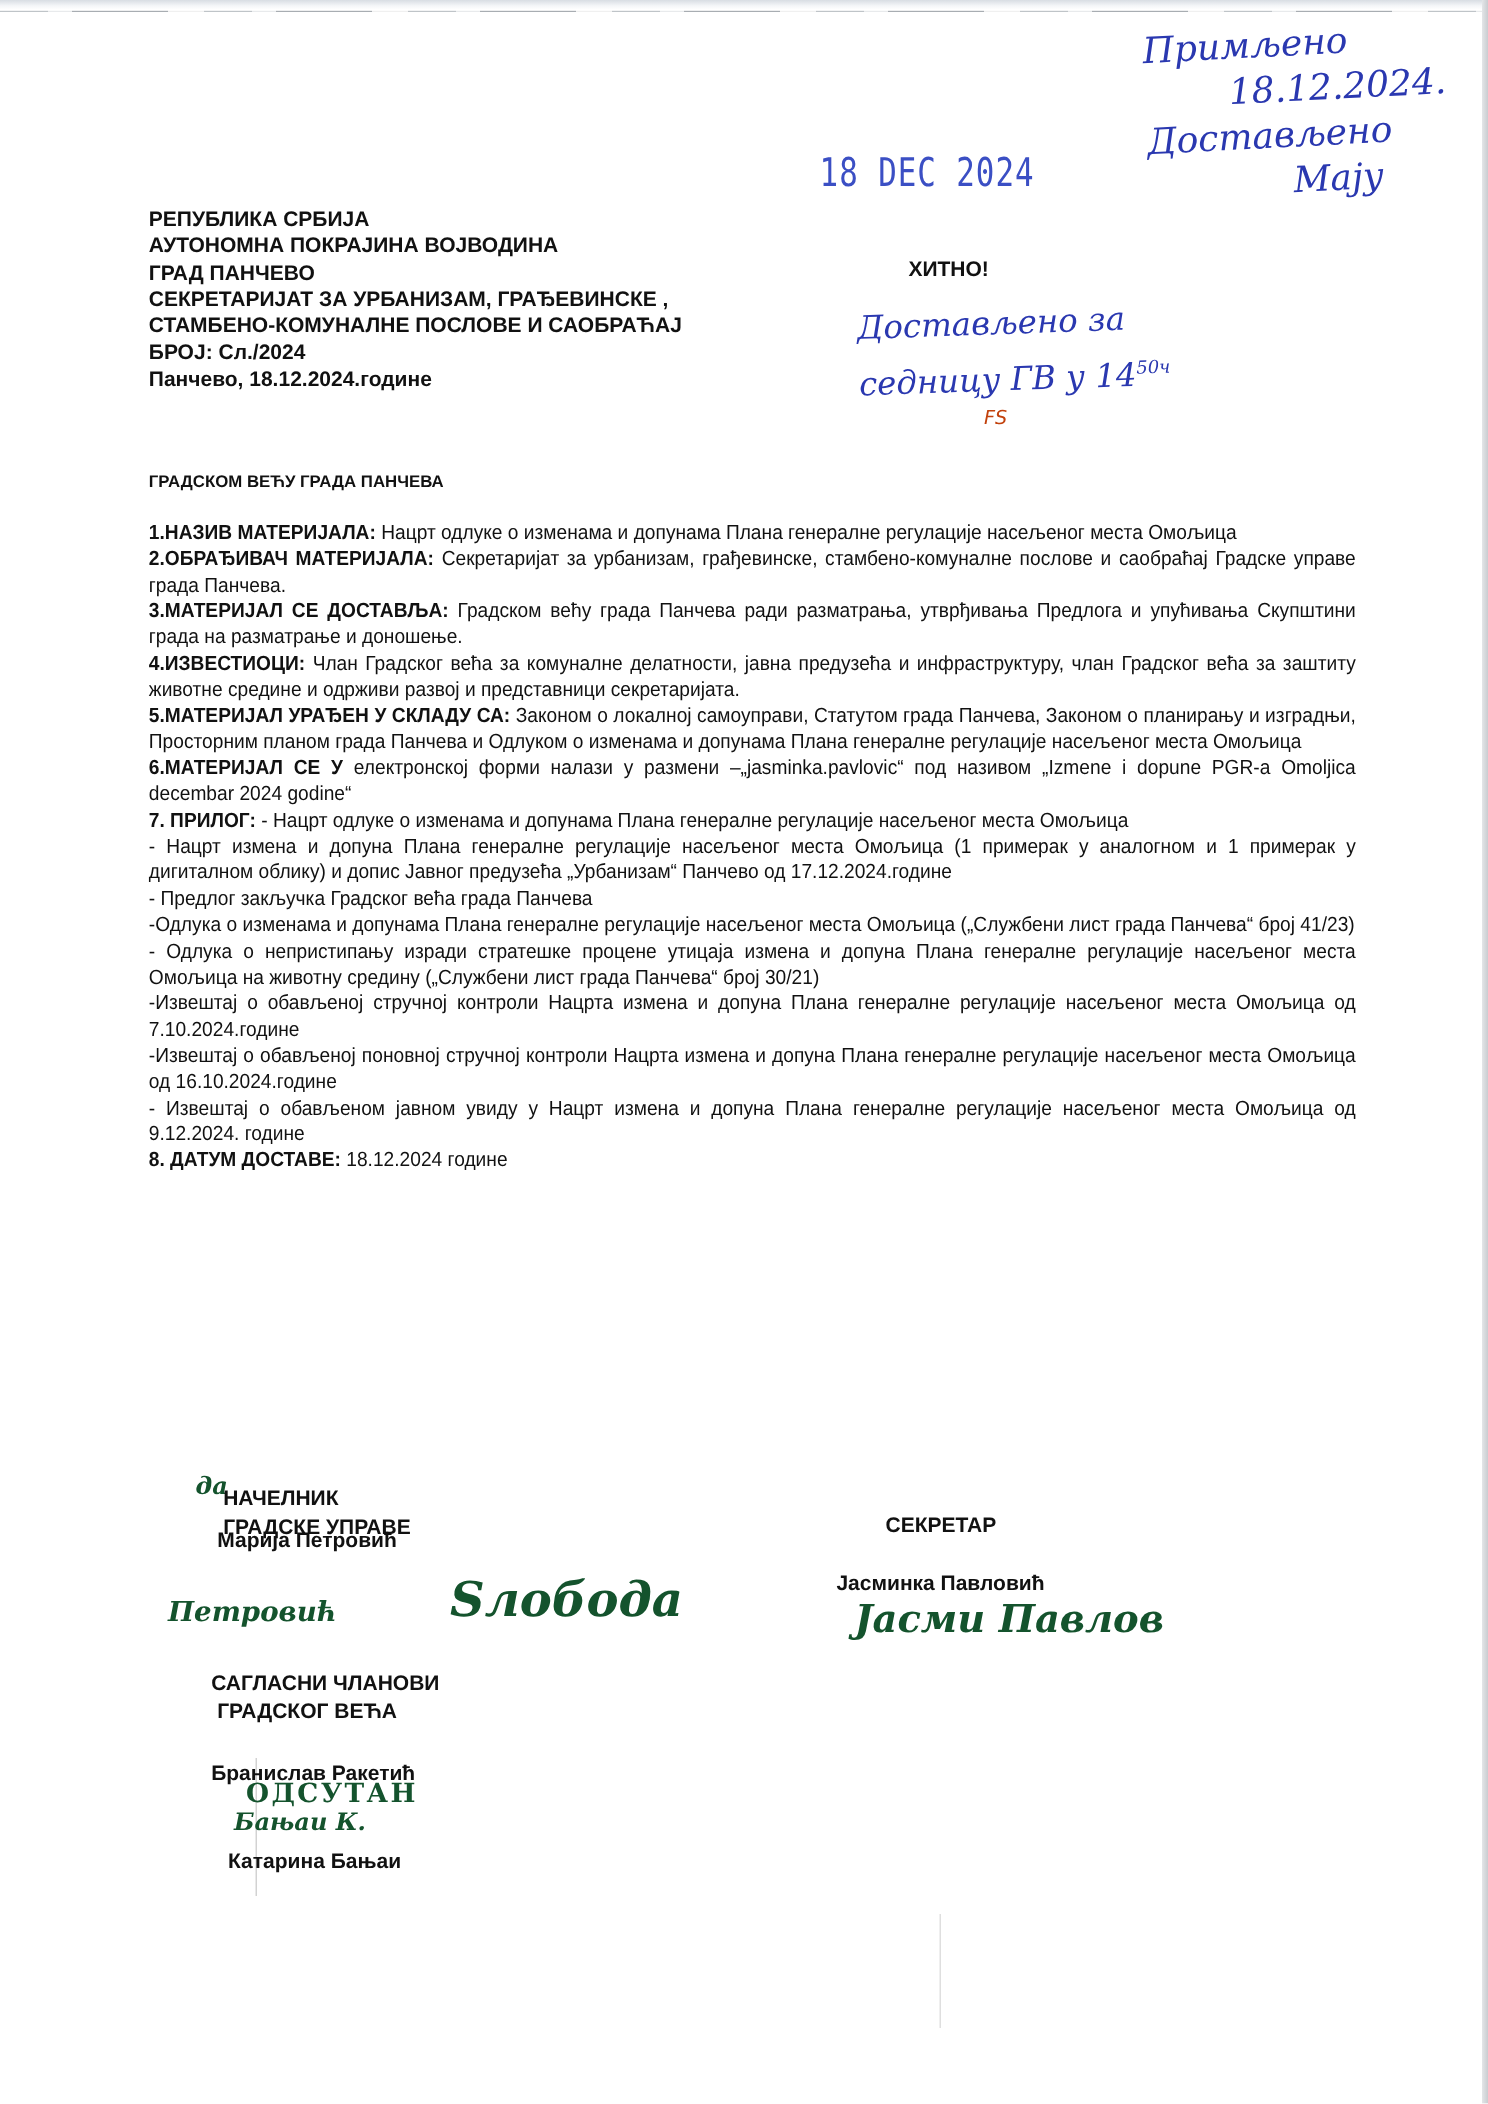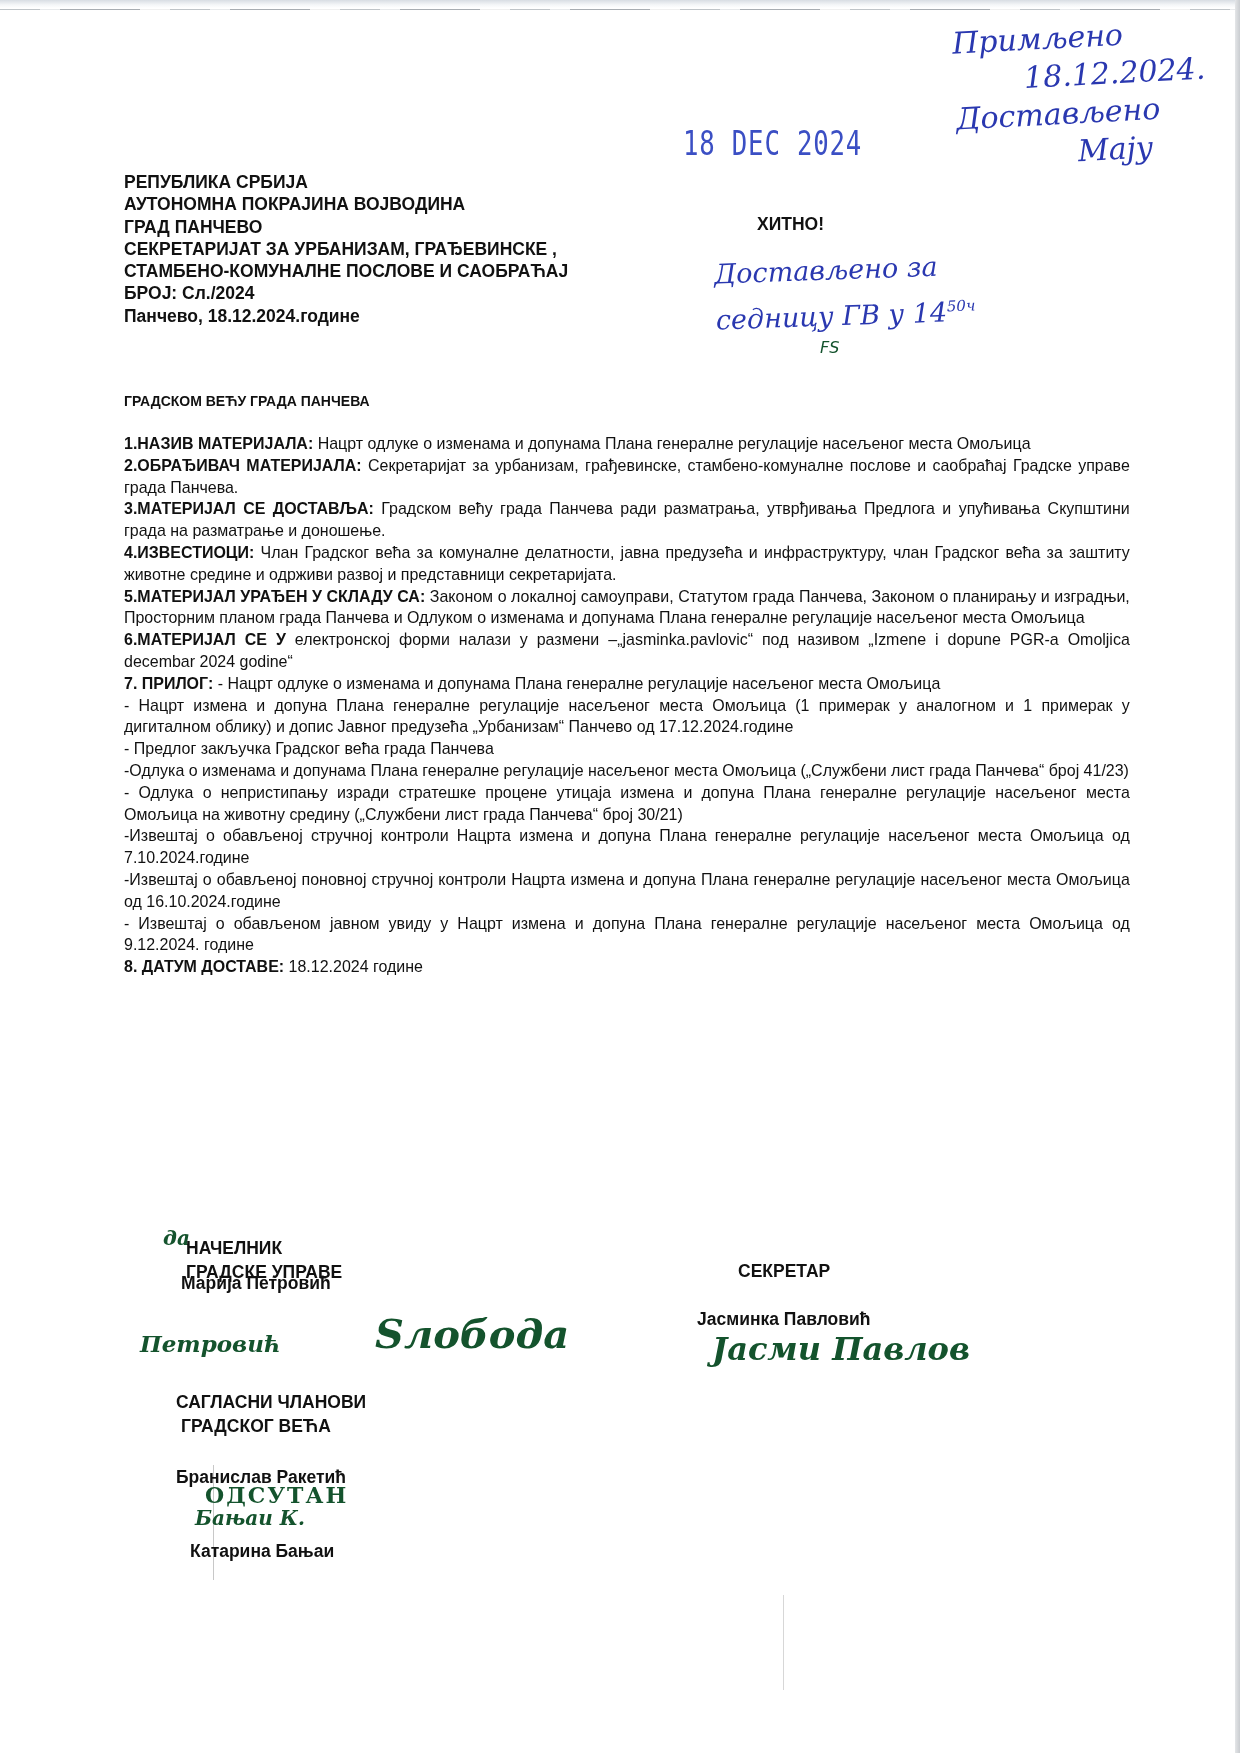--- a/index.html
+++ b/index.html
@@ -44,21 +44,21 @@
   }
   .hand {
     position: absolute; color: #2a38b0;
     font-family: "DejaVu Serif", "Liberation Serif", serif; font-style: italic;
   }
   .hand-received { left: 955px; top: 18px; font-size: 30px; line-height: 38px; transform: rotate(-3deg); }
   .hand-received div { white-space: nowrap; }
   .hand-delivered { left: 715px; top: 250px; font-size: 27px; line-height: 40px; transform: rotate(-2deg); }
   .hand-delivered div { white-space: nowrap; }
   .hand-delivered sup { font-size: 15px; }
-  .hand-fs { position: absolute; left: 820px; top: 338px; font-size: 16px; color: #14532d; font-style: italic; font-family: "DejaVu Sans", sans-serif; }
+  .hand-fs { position: absolute; left: 820px; top: 338px; font-size: 16px; color: #c2410c; font-style: italic; font-family: "DejaVu Sans", sans-serif; }
   .recipient {
     position: absolute; left: 124px; top: 393px;
     font-weight: bold; font-size: 14px;
   }
   .body-text {
     position: absolute; left: 124px; top: 433px; width: 1006px;
     font-family: "Liberation Sans", sans-serif; font-size: 17px; line-height: 21.8px;
     text-align: justify;
   }
   .body-text p { margin: 0; transform: scaleX(0.94); transform-origin: left; width: 1070px; }

